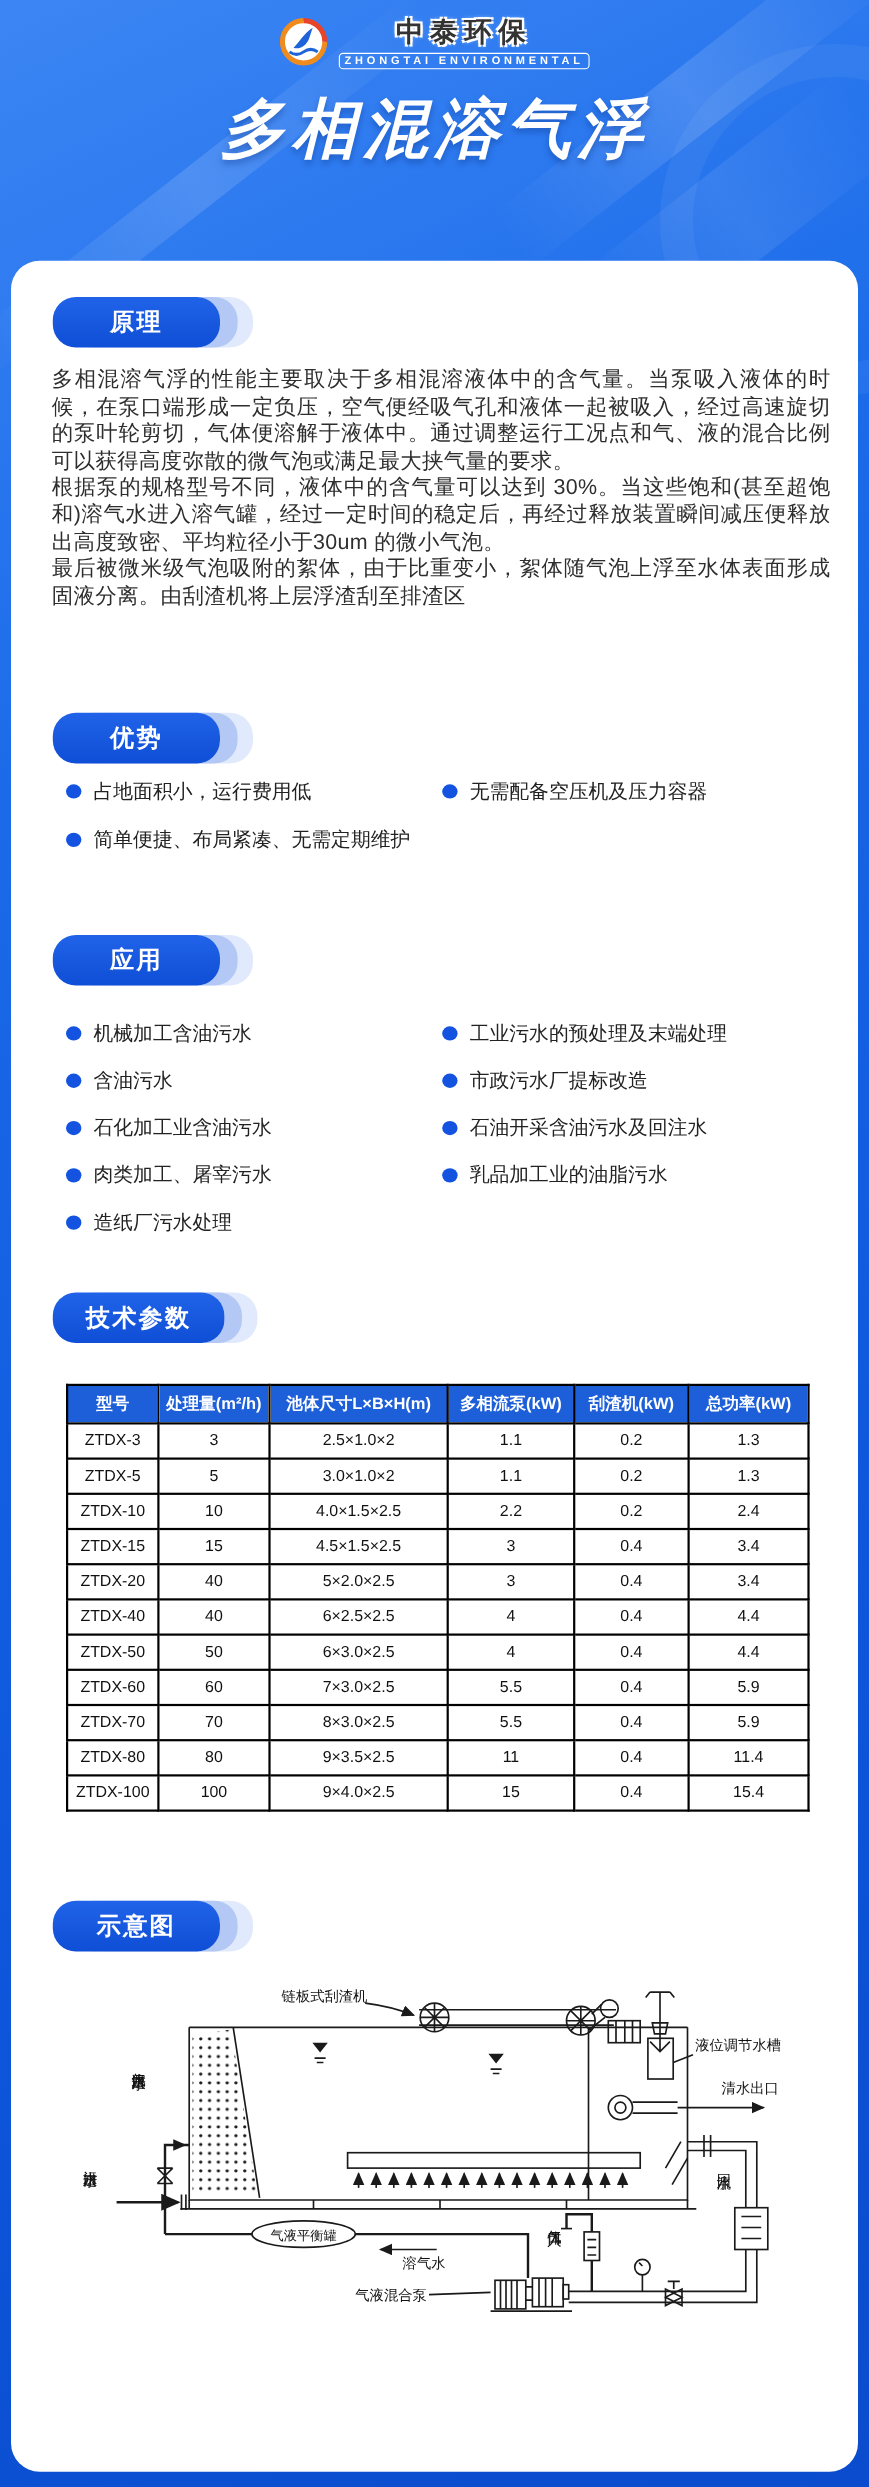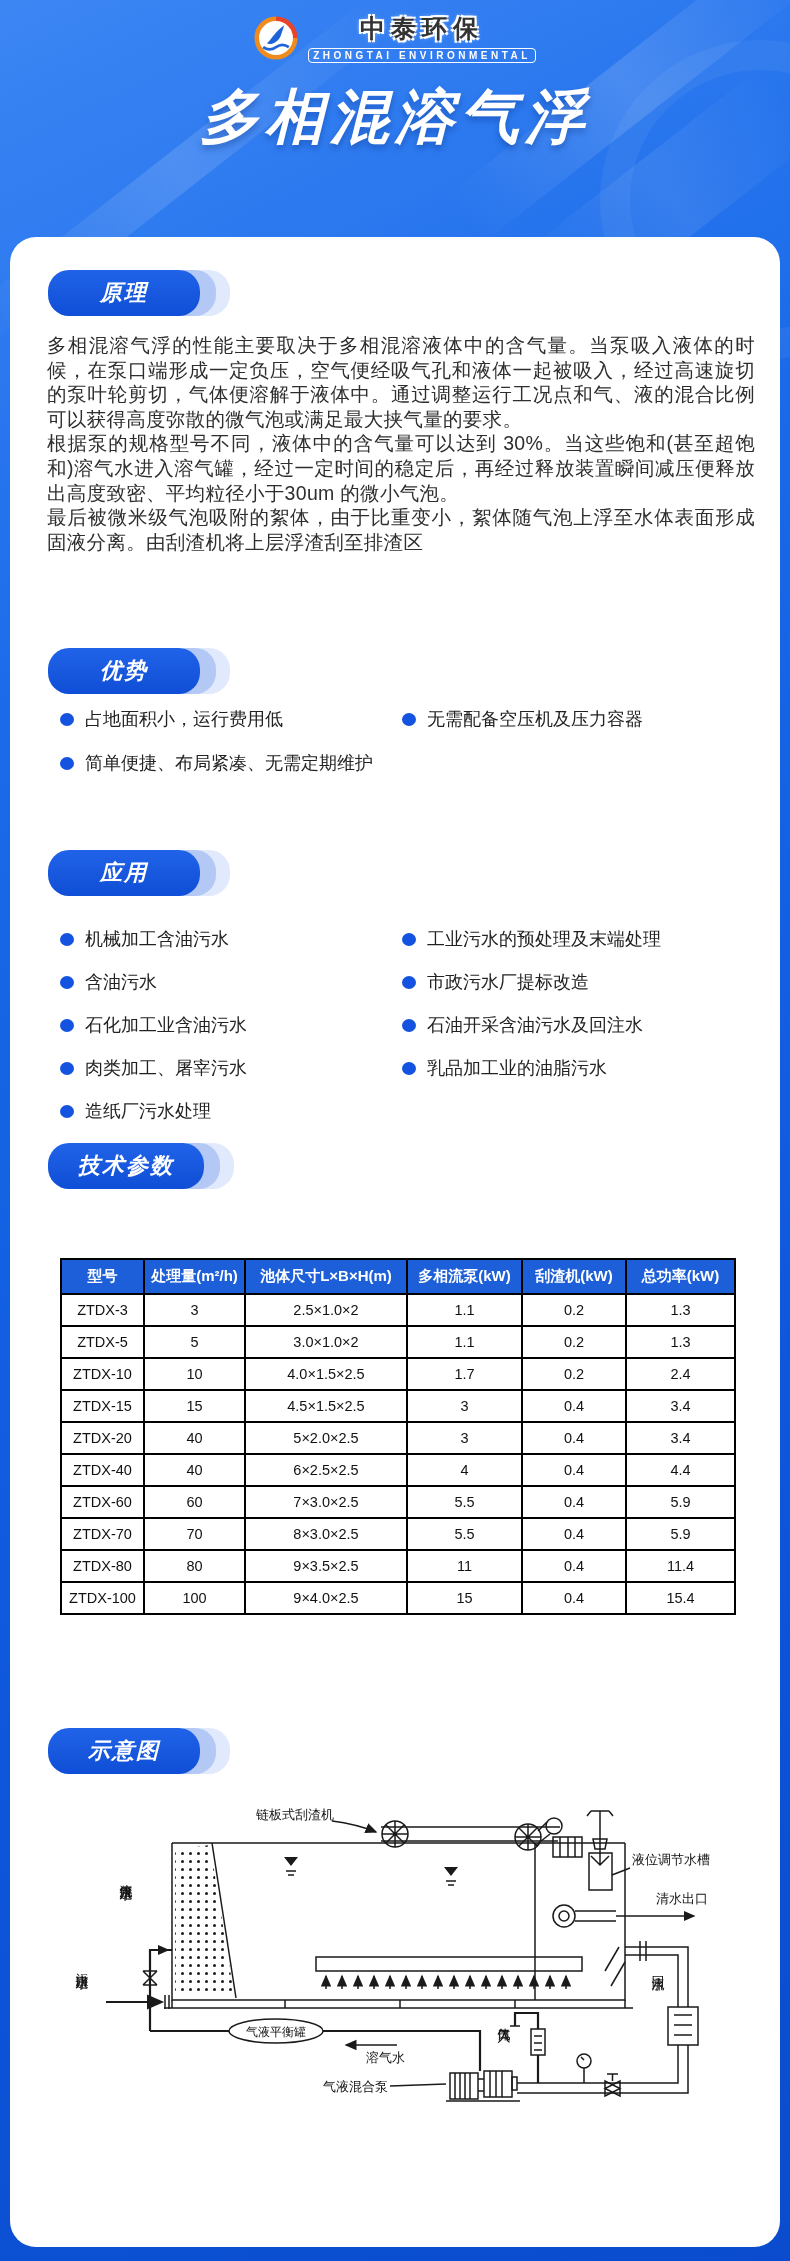--- a/index.html
+++ b/index.html
@@ -29,25 +29,25 @@
     font-size:59px;font-weight:900;font-style:italic;color:#fff;letter-spacing:6px;
     text-shadow:0 4px 6px rgba(5,40,120,.35);}
 
   
   .card{position:absolute;left:10px;right:10px;top:237px;height:2010px;background:#fff;border-radius:26px;}
 
   
   .badge{position:absolute;left:38px;min-width:92px;text-align:center;
     padding:8px 30px;border-radius:21px;color:#fff;font-size:22px;font-weight:bold;letter-spacing:2px;
     background:linear-gradient(180deg,#2063e8,#0f4ed6);
-    box-shadow:16px 0 0 #b3c8f4,30px 0 0 #e1eafc;font-style:italic;}
+    box-shadow:16px 0 0 #b3c8f4,30px 0 0 #e1eafc;}
   .b-principle{top:33px;}
   .b-advantages{top:411px;}
   .b-applications{top:613px;}
-  .b-parameters{top:906px;}
+  .b-parameters{top:938px;}
   .b-schematic{top:1491px;}
 
   
   .principle-text{position:absolute;left:37px;right:25px;top:96px;
     font-size:19.5px;line-height:24.6px;color:#2e2e2e;text-align:justify;letter-spacing:.3px;}
   .principle-text p{margin:0;}
 
   
   .bullet-grid{position:absolute;left:50px;right:30px;display:grid;grid-template-columns:342px 1fr;}
   .g-advantages{top:472px;row-gap:24px;}
@@ -207,21 +207,21 @@
           <td>3.0×1.0×2</td>
           <td>1.1</td>
           <td>0.2</td>
           <td>1.3</td>
         </tr>
 
         <tr>
           <td>ZTDX-10</td>
           <td>10</td>
           <td>4.0×1.5×2.5</td>
-          <td>1.7</td>
+          <td>2.2</td>
           <td>0.2</td>
           <td>2.4</td>
         </tr>
 
         <tr>
           <td>ZTDX-15</td>
           <td>15</td>
           <td>4.5×1.5×2.5</td>
           <td>3</td>
           <td>0.4</td>
@@ -240,20 +240,28 @@
 
         <tr>
           <td>ZTDX-40</td>
           <td>40</td>
           <td>6×2.5×2.5</td>
           <td>4</td>
           <td>0.4</td>
           <td>4.4</td>
         </tr>
 
+        <tr>
+          <td>ZTDX-50</td>
+          <td>50</td>
+          <td>6×3.0×2.5</td>
+          <td>4</td>
+          <td>0.4</td>
+          <td>4.4</td>
+        </tr>
 
         <tr>
           <td>ZTDX-60</td>
           <td>60</td>
           <td>7×3.0×2.5</td>
           <td>5.5</td>
           <td>0.4</td>
           <td>5.9</td>
         </tr>
 

